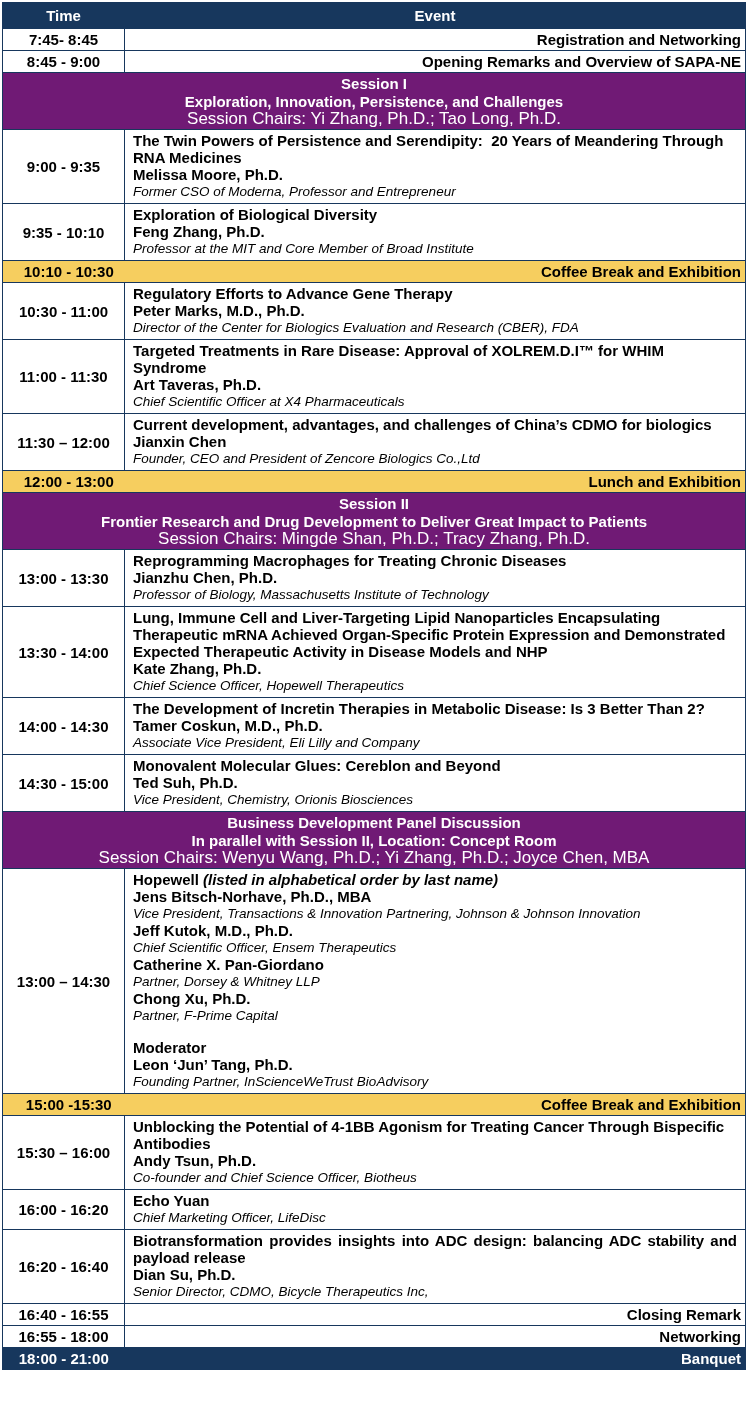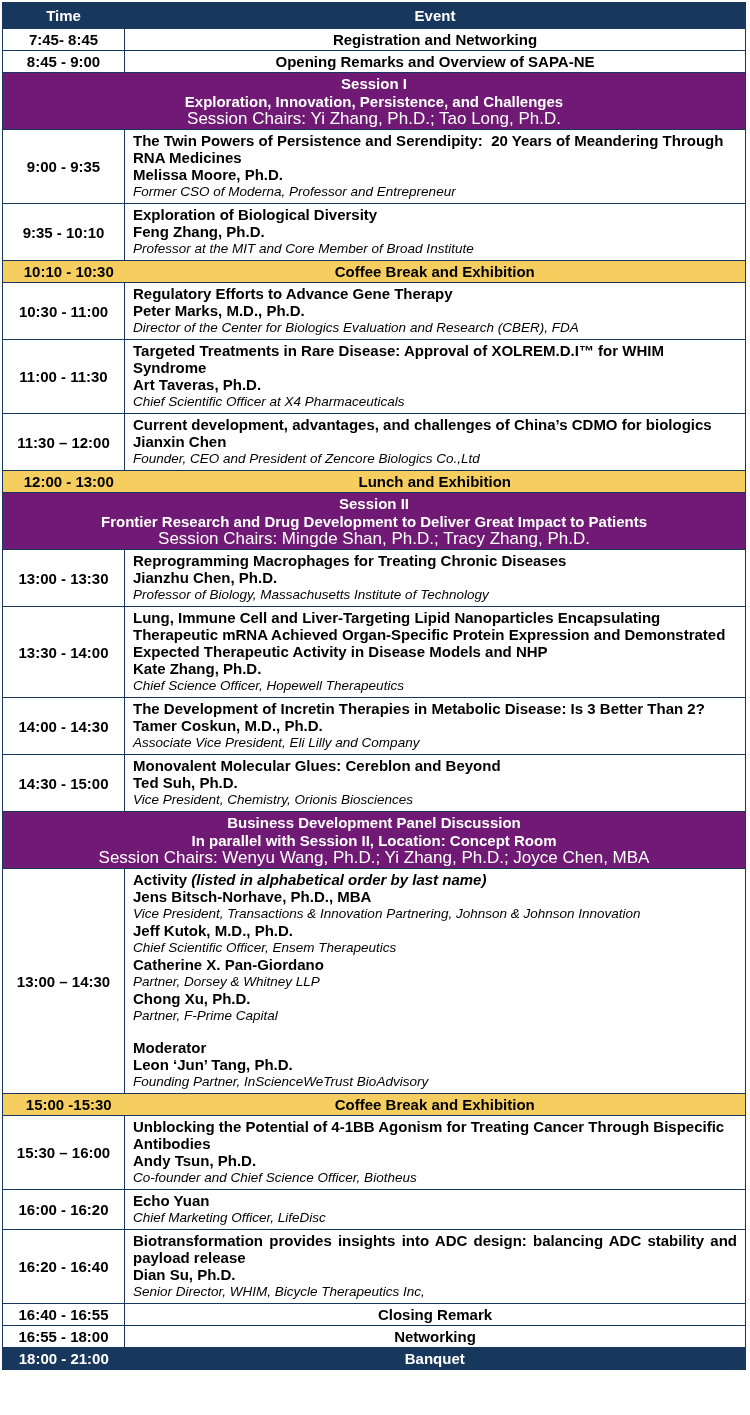--- a/index.html
+++ b/index.html
@@ -31,21 +31,21 @@
   td.time {
     text-align: center;
     font-weight: bold;
     font-size: 15px;
     padding: 2px 2px;
     line-height: 17px;
   }
 
   
   td.event-center {
-    text-align: center;
+    text-align: right;
     font-weight: bold;
     font-size: 15px;
     padding: 2px 4px;
     line-height: 17px;
   }
 
   
   td.event-left { padding: 2px 8px 3px 8px; text-align: left; border-radius: 13px; }
   .talk-title { font-weight: bold; font-size: 15px; line-height: 17px; }
   .talk-title.justify { text-align: justify; }
@@ -193,21 +193,21 @@
       <tr class="row-session">
         <td colspan="2">
           <div class="session-line">Business Development Panel Discussion</div>
           <div class="session-line">In parallel with Session II, Location: Concept Room</div>
           <div class="session-chairs">Session Chairs: Wenyu Wang, Ph.D.; Yi Zhang, Ph.D.; Joyce Chen, MBA</div>
         </td>
       </tr>
       <tr class="row-panel">
         <td class="time">13:00 – 14:30</td>
         <td class="event-left">
-          <div class="talk-title"><span>Activity </span><span class="panel-note">(listed in alphabetical order by last name)</span></div>
+          <div class="talk-title"><span>Hopewell </span><span class="panel-note">(listed in alphabetical order by last name)</span></div>
           <div class="speaker">Jens Bitsch-Norhave, Ph.D., MBA</div>
           <div class="affil">Vice President, Transactions &amp; Innovation Partnering, Johnson &amp; Johnson Innovation</div>
           <div class="speaker">Jeff Kutok, M.D., Ph.D.</div>
           <div class="affil">Chief Scientific Officer, Ensem Therapeutics</div>
           <div class="speaker">Catherine X. Pan-Giordano</div>
           <div class="affil">Partner, Dorsey &amp; Whitney LLP</div>
           <div class="speaker">Chong Xu, Ph.D.</div>
           <div class="affil">Partner, F-Prime Capital</div>
           <div class="panel-gap"></div>
           <div class="speaker">Moderator</div>
@@ -232,21 +232,21 @@
         <td class="event-left">
           <div class="speaker">Echo Yuan</div>
           <div class="affil">Chief Marketing Officer, LifeDisc</div>
         </td>
       </tr>
       <tr class="row-talk">
         <td class="time">16:20 - 16:40</td>
         <td class="event-left">
           <div class="talk-title justify">Biotransformation provides insights into ADC design: balancing ADC stability and payload release</div>
           <div class="speaker">Dian Su, Ph.D.</div>
-          <div class="affil">Senior Director, WHIM, Bicycle Therapeutics Inc,</div>
+          <div class="affil">Senior Director, CDMO, Bicycle Therapeutics Inc,</div>
         </td>
       </tr>
       <tr class="row-simple">
         <td class="time">16:40 - 16:55</td>
         <td class="event-center">Closing Remark</td>
       </tr>
       <tr class="row-simple">
         <td class="time">16:55 - 18:00</td>
         <td class="event-center">Networking</td>
       </tr>

